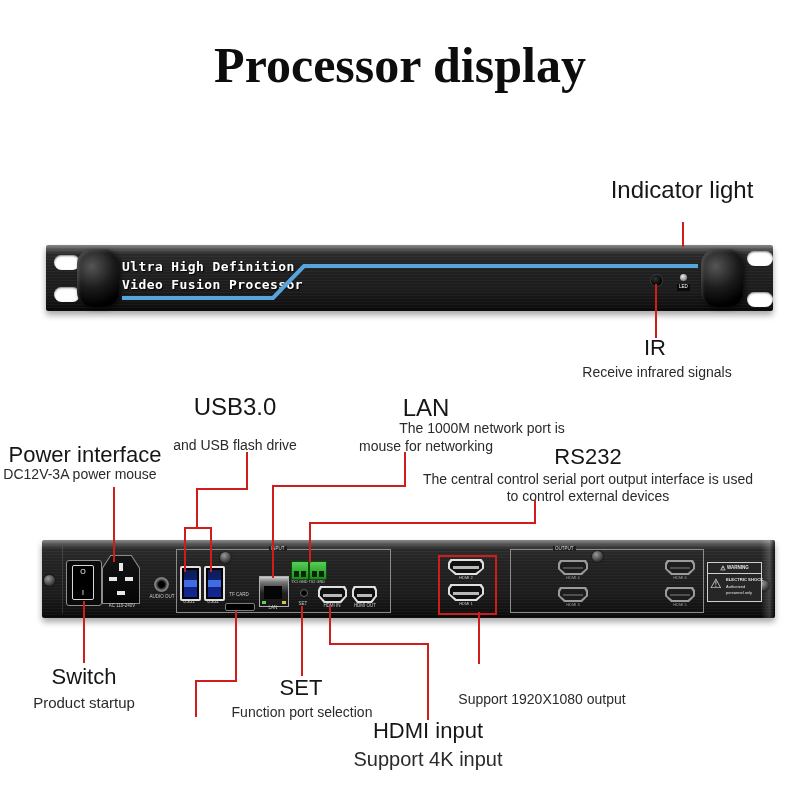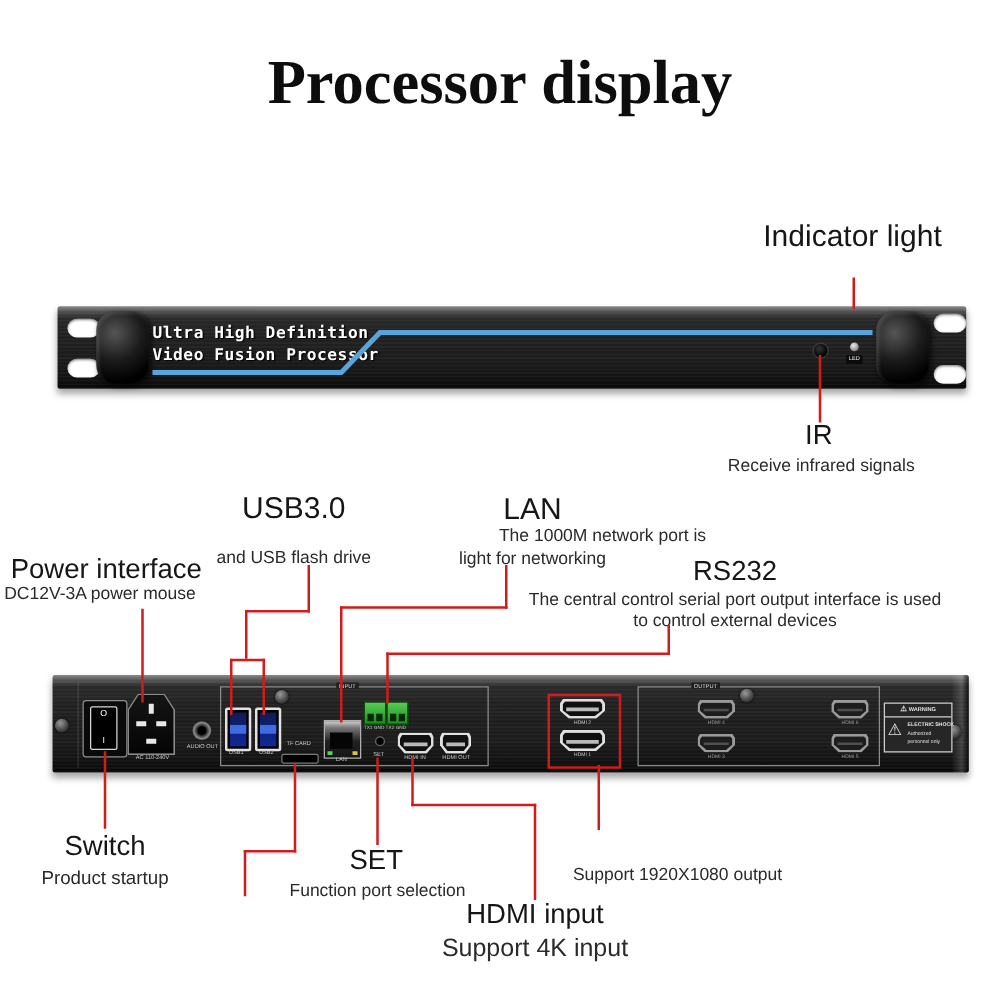--- a/index.html
+++ b/index.html
@@ -135,21 +135,21 @@
   </div>
 
   <div class="co-title big" style="left:655px;top:336px;">IR</div>
   <div class="co-desc" style="left:657px;top:364px;">Receive infrared signals</div>
 
   <div class="co-title" style="left:235px;top:394px;">USB3.0</div>
   <div class="co-desc" style="left:235px;top:437px;">and USB flash drive</div>
 
   <div class="co-title" style="left:426px;top:395px;">LAN</div>
   <div class="co-desc" style="left:438px;top:420px;margin-left:44px;">The 1000M network port is</div>
-  <div class="co-desc" style="left:426px;top:438px;">light for networking</div>
+  <div class="co-desc" style="left:426px;top:438px;">mouse for networking</div>
 
   <div class="co-title big" style="left:85px;top:443px;">Power interface</div>
   <div class="co-desc" style="left:80px;top:466px;">DC12V-3A power mouse</div>
 
   <div class="co-title big" style="left:588px;top:445px;text-align:center;">RS232</div>
   <div class="co-desc" style="left:588px;top:488px;">to control external devices</div>
   <div class="co-desc" style="left:588px;top:471px;">The central control serial port output interface is used</div>
 
   <div class="panel" style="left:42px;top:540px;width:733px;height:78px;">
     <div class="brush"></div>

